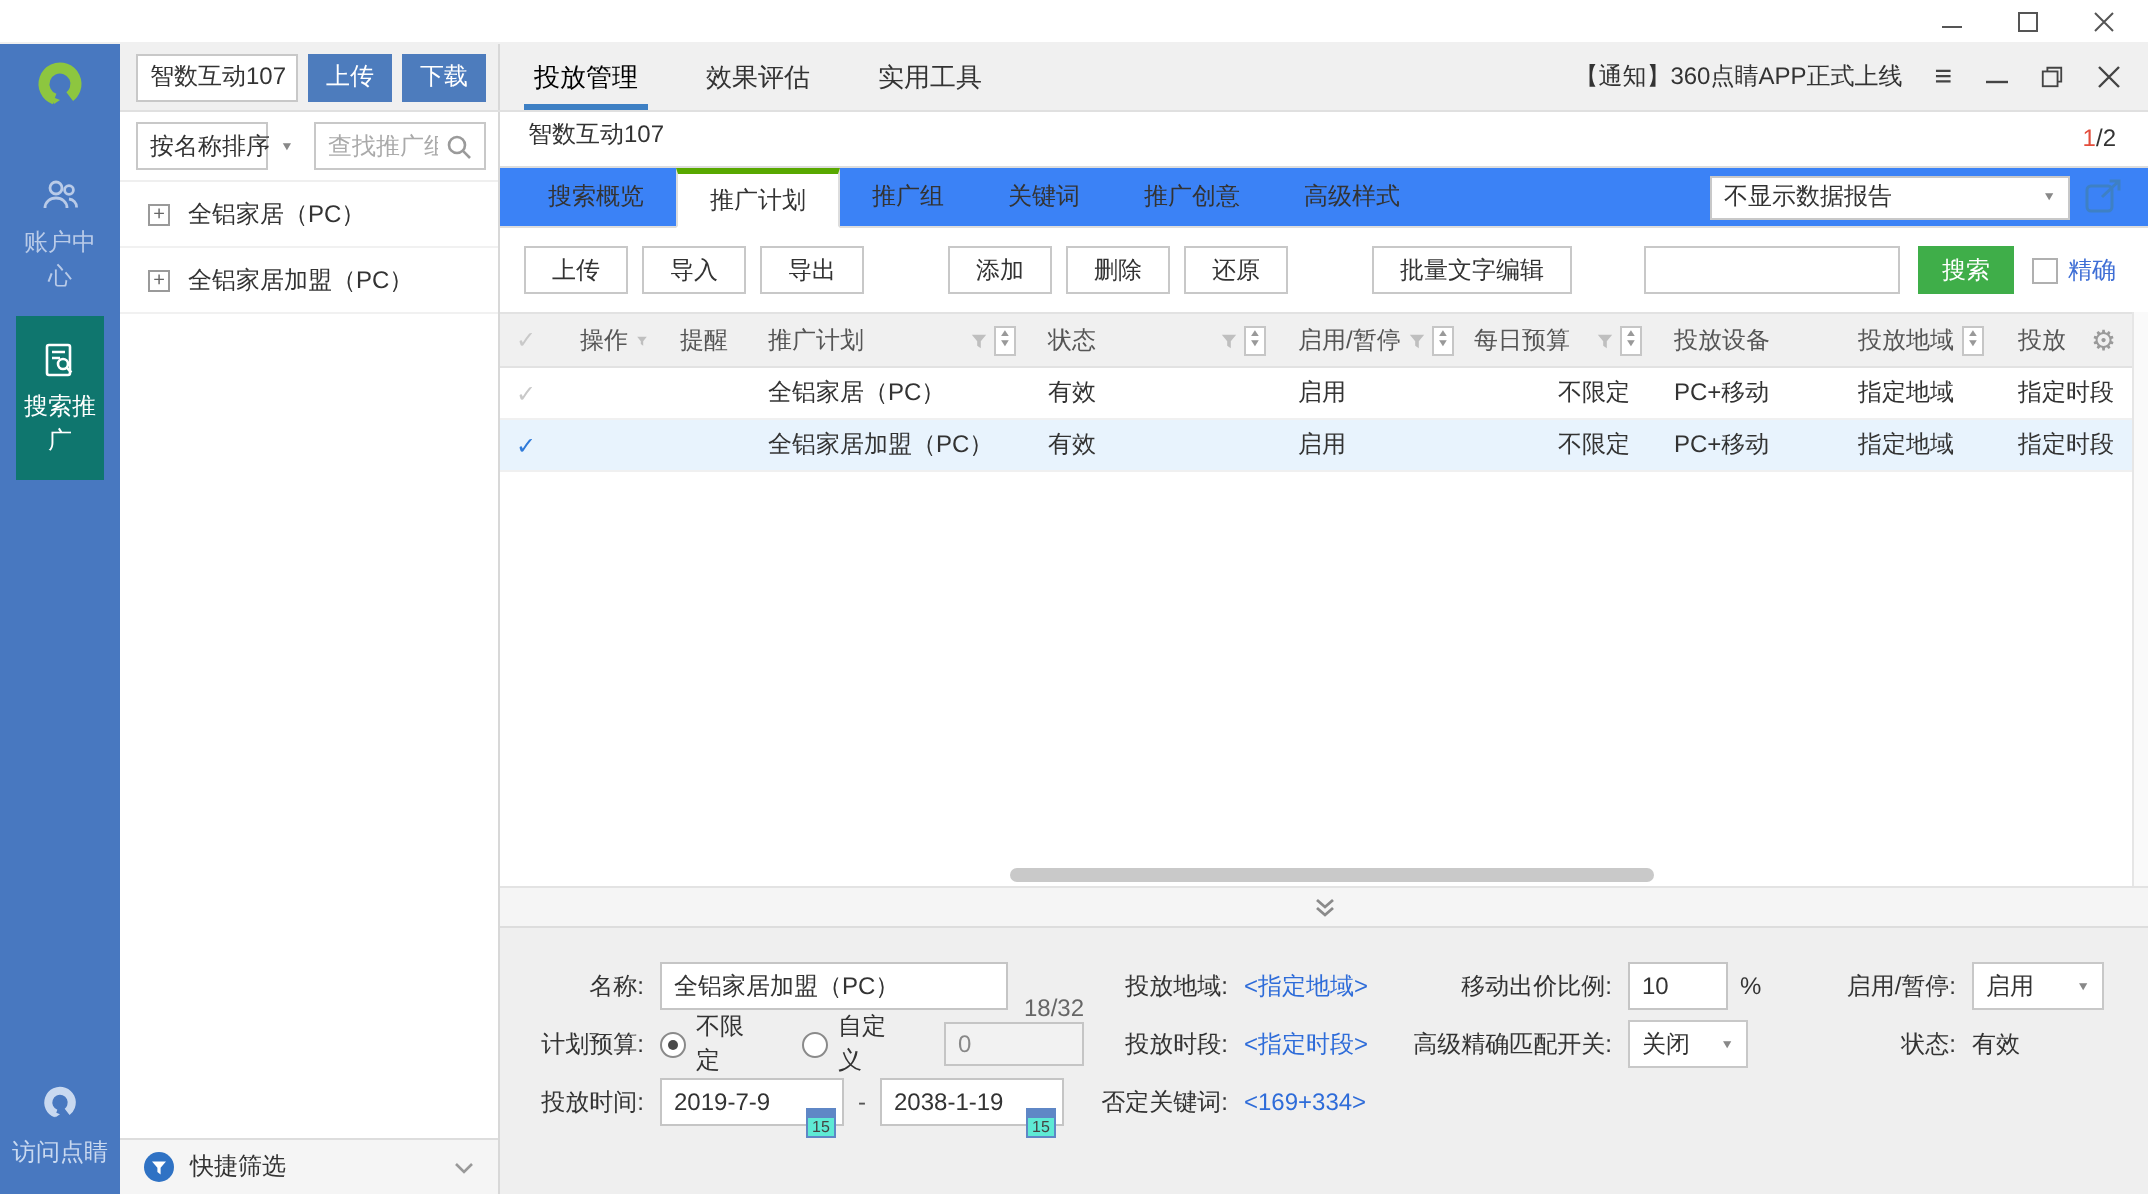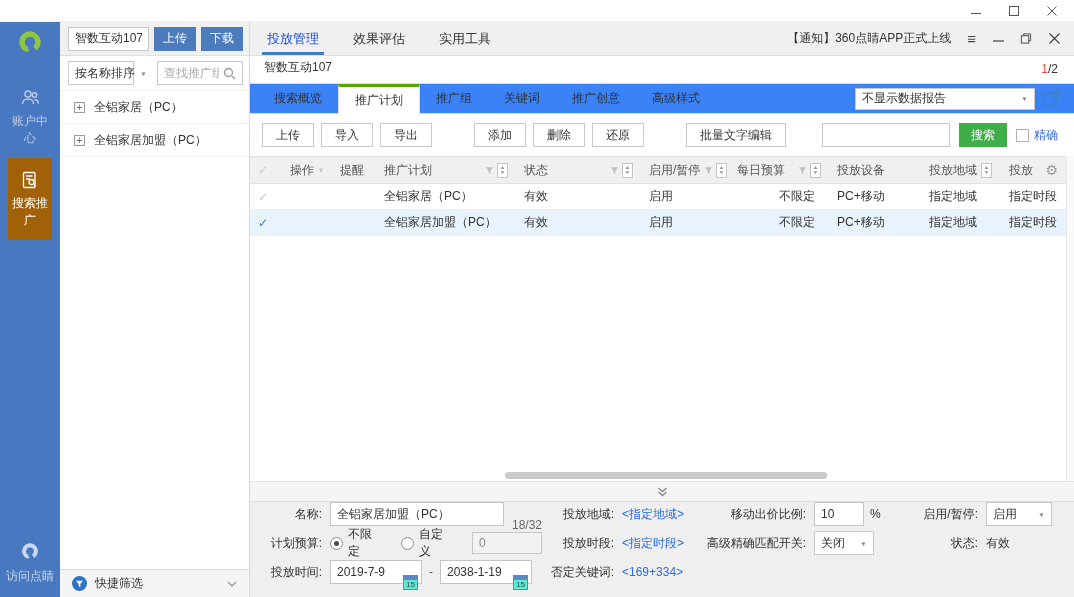--- a/index.html
+++ b/index.html
@@ -10,38 +10,38 @@
   
   .titlebar { height:22px; background:#fff; display:flex; justify-content:flex-end; align-items:center; gap:26px; padding-right:16px; border-bottom:1px solid #f0f0f0; }
   .win-ctl { width:12px; height:12px; display:flex; align-items:center; justify-content:center; cursor:pointer; }
 
   .app { display:flex; height:575px; }
 
   
   .sidebar { width:60px; background:#4878c0; flex-shrink:0; display:flex; flex-direction:column; align-items:center; }
   .logo { margin:6px 0 18px; }
   .nav-item { width:44px; padding:13px 0 11px; text-align:center; color:#b9cbe8; cursor:pointer; }
-  .nav-item.active { background:#a16207; color:#fff; }
+  .nav-item.active { background:#0f766e; color:#fff; }
   .nav-item .nav-icon { display:flex; justify-content:center; margin-bottom:6px; }
   .sidebar-spacer { flex:1; }
   .sidebar-footer { padding-bottom:12px; color:#c9d9f0; text-align:center; cursor:pointer; }
   .sidebar-footer .nav-icon { display:flex; justify-content:center; margin-bottom:5px; }
 
   .body-col { flex:1; display:flex; flex-direction:column; min-width:0; }
 
   
   .topstrip { height:34px; background:#f0f0f0; display:flex; align-items:center; border-bottom:1px solid #e0e0e0; flex-shrink:0; }
   .lp-head { width:190px; height:100%; flex-shrink:0; display:flex; align-items:center; gap:5px; padding:0 6px 0 8px; border-right:1px solid #d8d8d8; }
   .fake-select { background:#fff; border:1px solid #c8c8c8; height:24px; display:flex; align-items:center; justify-content:space-between; padding:0 6px; cursor:pointer; white-space:nowrap; }
   .sel-arrow { font-size:7px; color:#888; transform:scaleY(.85); margin-left:5px; }
   .acct-select { flex:1; min-width:0; overflow:hidden; }
   .btn-blue { background:#4d7cbd; color:#fff; border:none; height:24px; padding:0 9px; font-size:12px; cursor:pointer; flex-shrink:0; }
   .main-tabs { display:flex; align-items:center; height:100%; flex:1; min-width:0; }
   .main-tab { padding:0 17px; height:100%; display:flex; align-items:center; font-size:13px; color:#333; position:relative; cursor:pointer; }
-  .main-tab.active { color:#1d4ed8; }
+  .main-tab.active { color:#000000; }
   .main-tab.active::after { content:""; position:absolute; left:12px; right:12px; bottom:0; height:3px; background:#3e80c4; }
   .topstrip-right { margin-left:auto; display:flex; align-items:center; gap:16px; padding-right:14px; }
   .notif { color:#333; white-space:nowrap; }
   .hamburger { font-size:15px; color:#444; cursor:pointer; }
 
   .content-row { flex:1; display:flex; min-height:0; }
 
   
   .left-panel { width:190px; flex-shrink:0; border-right:1px solid #d8d8d8; background:#fff; display:flex; flex-direction:column; }
   .lp-sort-row { display:flex; align-items:center; gap:23px; padding:5px 6px 5px 8px; }
@@ -99,21 +99,21 @@
   .cell.c6 { justify-content:flex-end; padding-right:14px; }
   .check-grey { color:#c9c9c9; font-size:12px; }
   .check-blue { color:#2f7ad9; font-weight:bold; font-size:12px; }
 
   .spacer-white { flex:1; position:relative; min-height:20px; }
   .h-thumb { position:absolute; bottom:2px; left:31%; width:39%; height:7px; background:#c9c9c9; border-radius:4px; cursor:pointer; }
 
   .collapse-bar { height:20px; flex-shrink:0; background:#f5f5f5; border-top:1px solid #e3e3e3; display:flex; align-items:center; justify-content:center; cursor:pointer; }
 
   
-  .detail { height:96px; flex-shrink:0; background:#efefef; border-top:1px solid #ddd; }
+  .detail { height:134px; flex-shrink:0; background:#efefef; border-top:1px solid #ddd; padding-top:17px; }
   .d-row { display:flex; align-items:center; height:24px; margin-bottom:5px; }
   .d-label { text-align:right; padding-right:8px; color:#333; white-space:nowrap; overflow:hidden; flex-shrink:0; }
   .d-slot { display:flex; align-items:center; flex-shrink:0; min-width:0; }
   .w-a { width:80px; } .w-b { width:212px; } .w-c { width:80px; } .w-d { width:76px; }
   .w-e { width:116px; } .w-f { width:108px; } .w-g { width:64px; } .w-h { width:90px; }
   .txt-input { height:24px; border:1px solid #c5c5c5; background:#fff; padding:0 6px; font-size:12px; font-family:inherit; outline:none; color:#333; }
   .name-input { width:188px; }
   .count { color:#666; margin-left:8px;margin-top:22px; }
   .link { color:#2e6cd9; cursor:pointer; white-space:nowrap; }
   .bid-input { width:50px; }

